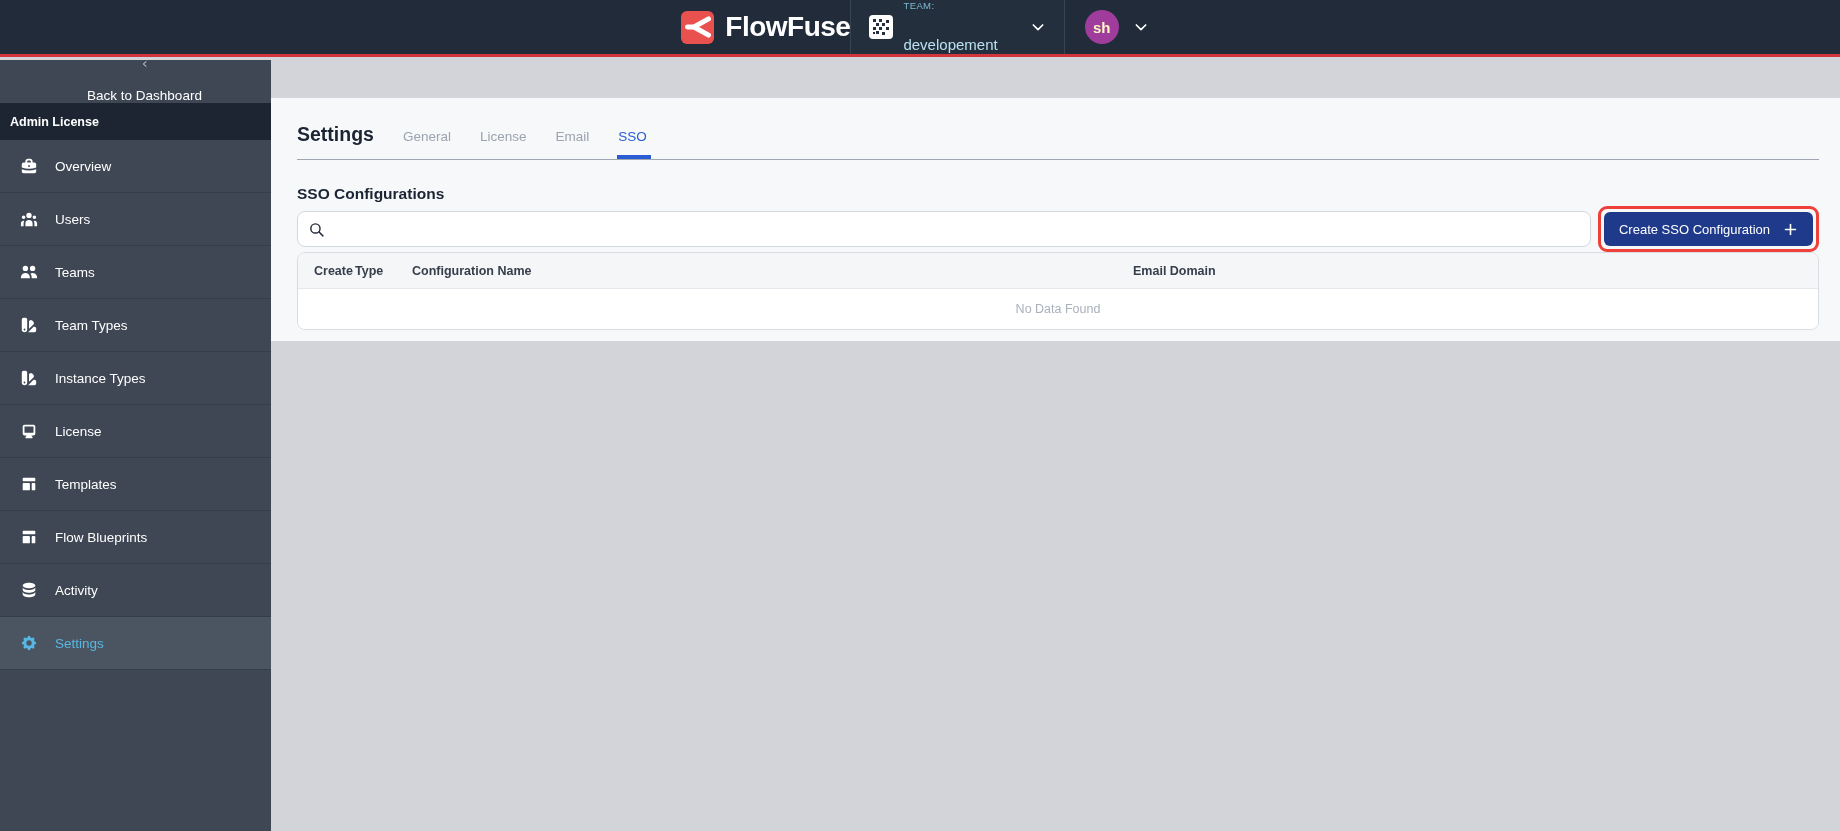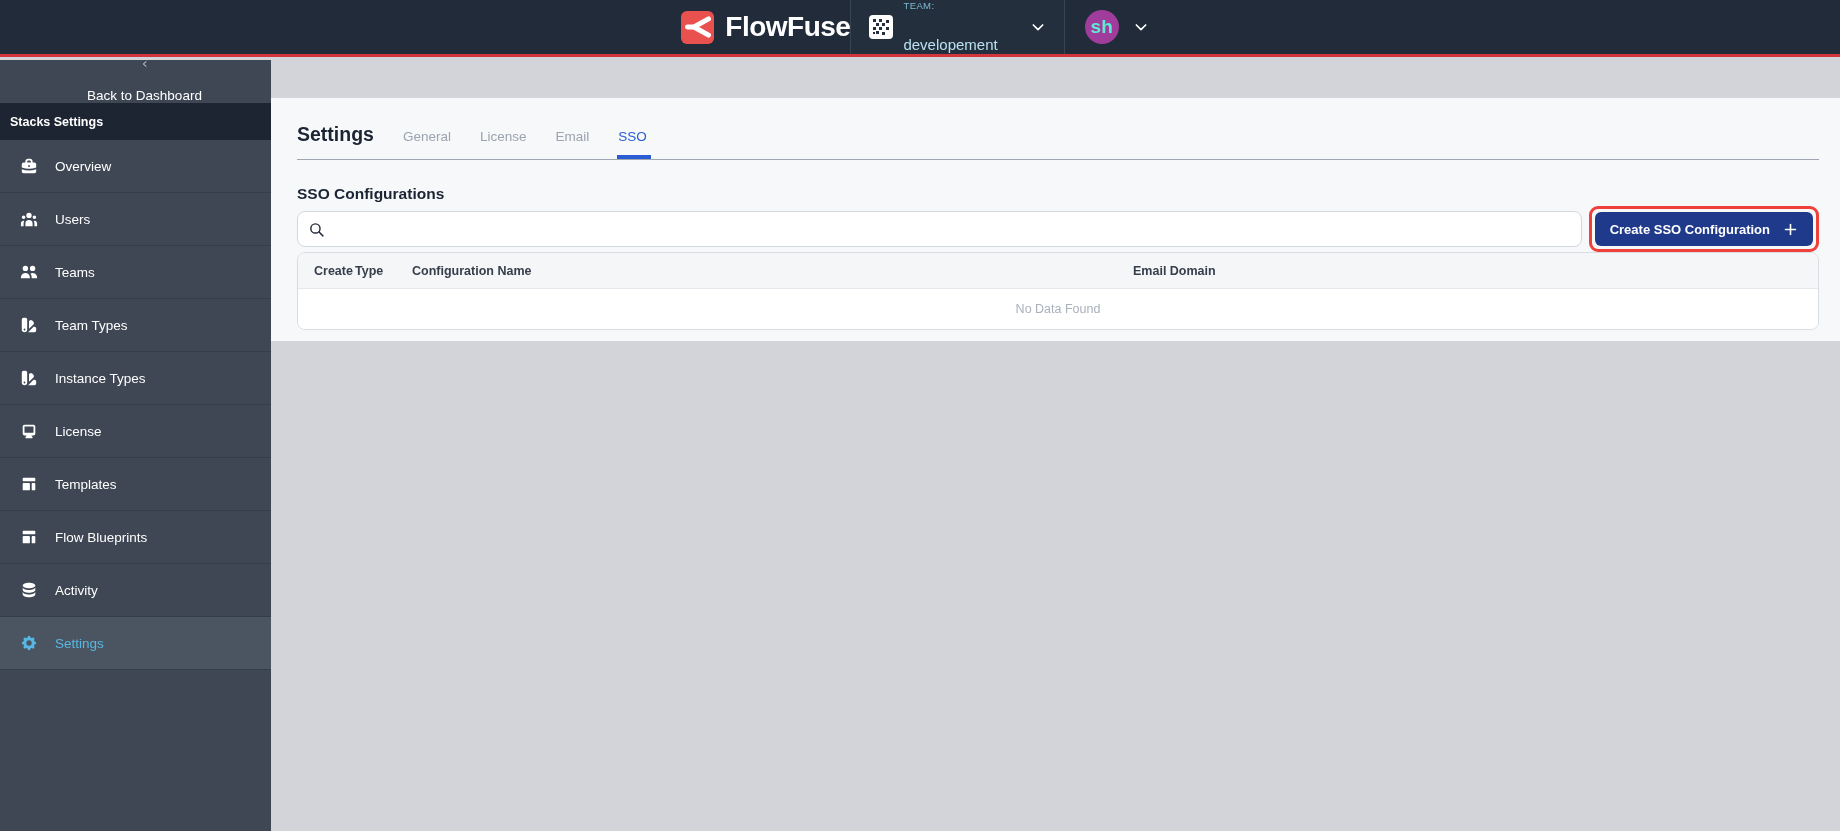--- a/index.html
+++ b/index.html
@@ -37,23 +37,23 @@
   }
   .identicon { width: 24px; height: 24px; flex: none; }
   .team-text { display: flex; flex-direction: column; line-height: 1.15; gap: 24px; }
   .team-label { font-size: 9.5px; color: #7fb9d2; letter-spacing: 0.4px; }
   .team-name { font-size: 15px; color: #b9e0ef; }
   .chev { width: 16px; height: 16px; flex: none; }
   .team-selector .chev { margin-left: 22px; }
   .user-menu { display: flex; align-items: center; gap: 14px; padding: 0 20px; cursor: pointer; }
   .avatar {
     width: 34px; height: 34px; border-radius: 50%;
-    background: #a03c9b; color: #5eead4;
+    background: #a03c9b; color: #fef9c3;
     display: flex; align-items: center; justify-content: center;
-    font-size: 19px; font-weight: bold;
+    font-size: 15px; font-weight: bold;
   }
 
   
   .shell { position: absolute; top: 60px; left: 0; right: 0; bottom: 0; display: flex; }
 
   
   .sidebar { width: 271px; flex: none; background: #3e4753; color: #fff; display: flex; flex-direction: column; }
   .back-row { height: 43px; display: flex; align-items: center; gap: 20px; padding-left: 18px; font-size: 13.5px; cursor: pointer; flex-direction: column; }
   .back-row svg { width: 14px; height: 14px; }
   .admin-band { height: 37px; background: #1c2531; display: flex; align-items: center; padding-left: 10px; font-size: 12.5px; font-weight: bold; }
@@ -90,21 +90,21 @@
   .searchbox {
     flex: 1; height: 36px; background: #ffffff;
     border: 1px solid #d3d8df; border-radius: 8px;
     display: flex; align-items: center; gap: 8px; padding: 0 10px;
   }
   .searchbox svg { width: 17px; height: 17px; flex: none; }
   .searchbox input { flex: 1; border: none; outline: none; background: transparent; font-size: 13.5px; font-family: inherit; color: #1b2433; }
   .annotation { margin-left: 7px; flex: none; border: 3px solid #f0403a; border-radius: 9px; padding: 3px; }
   .create-btn {
     height: 34px; border: none; border-radius: 6px; background: #1f3a8a; color: #ffffff;
-    font-family: inherit; font-size: 13px; font-weight: bold;
+    font-family: inherit; font-size: 13px; font-weight: normal;
     display: flex; align-items: center; gap: 13px; padding: 0 15px; cursor: pointer; white-space: nowrap;
   }
   .create-btn svg { width: 15px; height: 15px; }
 
   .table-card { margin-top: 0px; background: #ffffff; border: 1px solid #d9dde3; border-radius: 8px; overflow: hidden; }
   .thead { display: flex; align-items: center; height: 36px; background: #f4f6f8; border-bottom: 1px solid #e3e6eb; }
   .th { font-size: 12.5px; font-weight: bold; color: #363e4c; flex: none; }
   .th:first-child { padding-left: 16px; }
   .tbody-empty { height: 40px; display: flex; align-items: center; justify-content: center; font-size: 12.5px; color: #a9b1bc; background: #fff; }
 </style>
@@ -160,21 +160,21 @@
 
 <div class="shell">
 
   <div class="sidebar">
     <div class="back-row">
       <svg viewBox="0 0 24 24" fill="none" stroke="#ffffff" stroke-width="2.5" stroke-linecap="round" stroke-linejoin="round">
           <path d="M15 5l-8 7 8 7"></path>
         </svg>
       <span>Back to Dashboard</span>
     </div>
-    <div class="admin-band">Stacks Settings</div>
+    <div class="admin-band">Admin License</div>
     <div id="nav-items">
         <div class="nav-item">
           <span class="ni-icon">
             <svg viewBox="0 0 20 20">
               <path fill-rule="evenodd" d="M6 6V5a3 3 0 013-3h2a3 3 0 013 3v1h2a2 2 0 012 2v3.57A22.952 22.952 0 0110 13a22.95 22.95 0 01-8-1.43V8a2 2 0 012-2h2zm2-1a1 1 0 011-1h2a1 1 0 011 1v1H8V5zm1 5a1 1 0 011-1h.01a1 1 0 110 2H10a1 1 0 01-1-1z" clip-rule="evenodd"></path>
               <path d="M2 13.692V16a2 2 0 002 2h12a2 2 0 002-2v-2.308A24.974 24.974 0 0110 15c-2.796 0-5.487-.46-8-1.308z"></path>
             </svg>
           </span>
           <span>Overview</span>
         </div>

